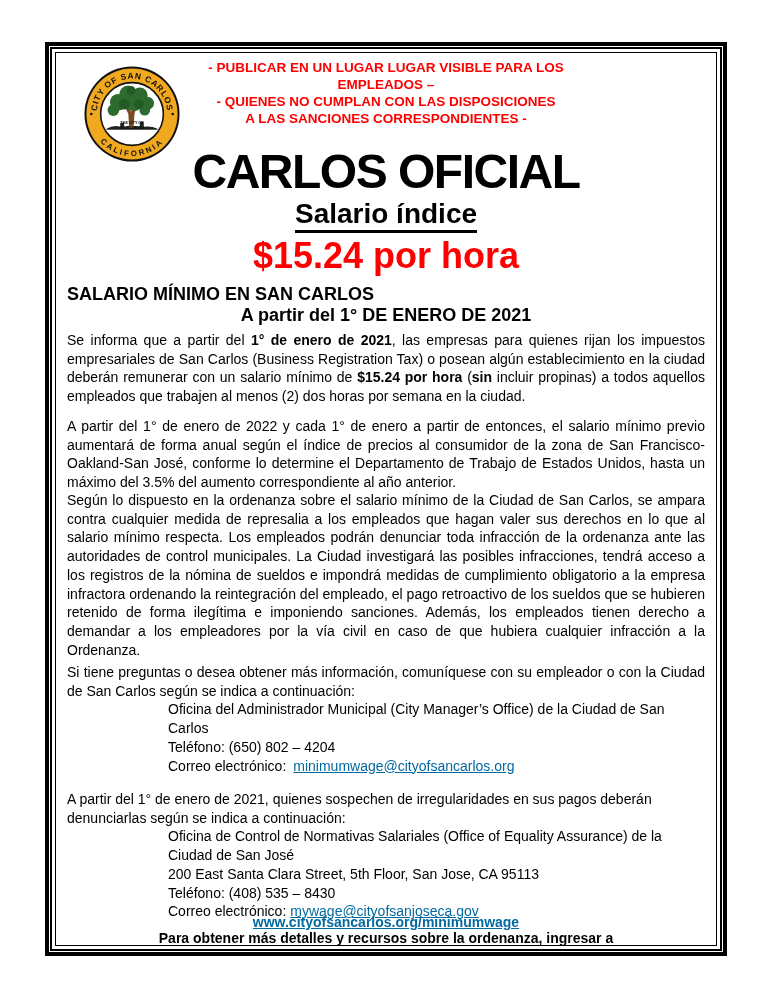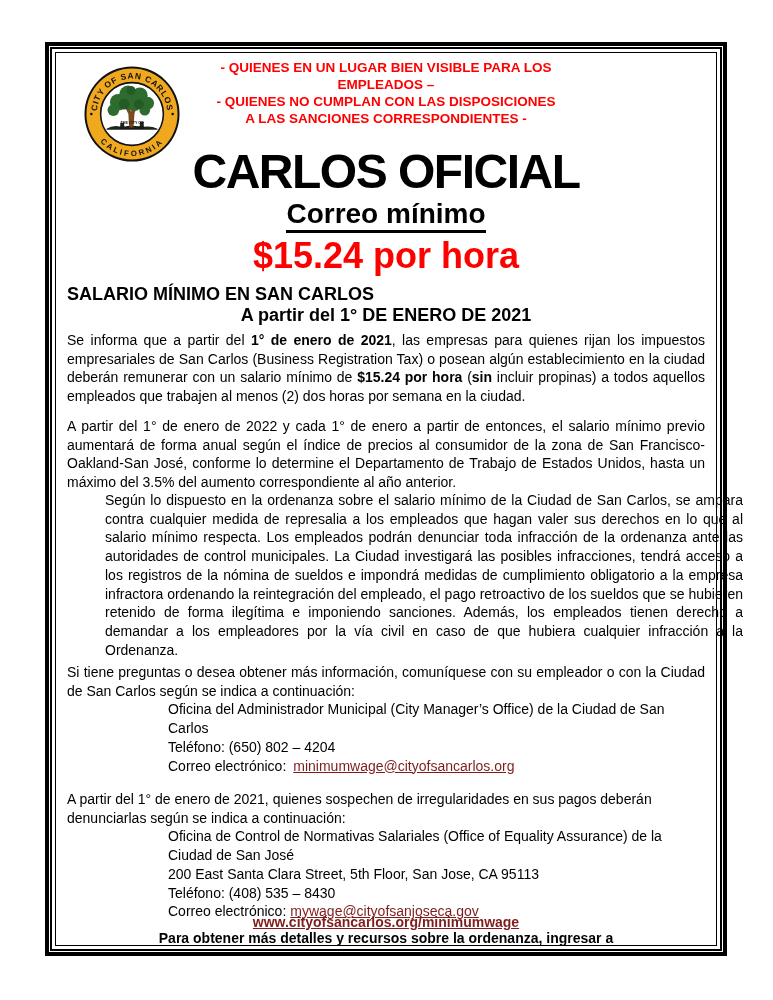--- a/index.html
+++ b/index.html
@@ -26,25 +26,25 @@
   .title-sub{top:145px;text-align:center;font-weight:bold;font-size:28px;line-height:32px;}
   .title-sub .u{border-bottom:3px solid #000;padding-bottom:1px;}
   .title-wage{top:182px;text-align:center;font-weight:bold;font-size:36px;line-height:42px;}
   .heading1{top:231px;text-align:left;font-weight:bold;font-size:18px;line-height:21px;}
   .heading2{top:252px;text-align:center;font-weight:bold;font-size:18px;line-height:21px;}
 
   .para{font-size:14px;line-height:18.7px;}
   .just{text-align:justify;}
   .p1{top:278px;}
   .p2{top:364px;}
-  .p3{top:438px;margin-left:38px;}
+  .p3{top:438px;}
   .p4{top:610px;}
   .p5{top:737px;}
   .contact{margin-left:101px;width:505px;}
-  a.link{color:#7f1d1d;text-decoration:underline;}
+  a.link{color:#0369a1;text-decoration:underline;}
   .email-gap1{margin-left:7px;}
   .email-gap2{margin-left:4px;}
 
   .footer{top:862px;text-align:center;font-weight:bold;font-size:14px;line-height:15.5px;}
   .footer a.link{font-weight:bold;}
 
   .seal text{font-family:"Liberation Sans","DejaVu Sans",sans-serif;}
 </style>
 </head>
 <body>
@@ -89,27 +89,27 @@
 
       <text font-size="8.6" font-weight="bold" fill="#111" letter-spacing="0.8">
         <textPath href="#arcTop" startOffset="50%" text-anchor="middle" id="sealTop">CITY OF SAN CARLOS</textPath>
       </text>
       <text font-size="8" font-weight="bold" fill="#111" letter-spacing="2.4">
         <textPath href="#arcBot" startOffset="50%" text-anchor="middle" id="sealBot">CALIFORNIA</textPath>
       </text>
     </svg>
 
     <div class="abs warning" style="color:#FF0000;">
-      <div>- QUIENES EN UN LUGAR BIEN VISIBLE PARA LOS EMPLEADOS –</div>
+      <div>- PUBLICAR EN UN LUGAR LUGAR VISIBLE PARA LOS EMPLEADOS –</div>
       <div>- QUIENES NO CUMPLAN CON LAS DISPOSICIONES</div>
       <div>A LAS SANCIONES CORRESPONDIENTES -</div>
     </div>
 
     <div class="abs title-main">CARLOS OFICIAL</div>
-    <div class="abs title-sub"><span class="u">Correo mínimo</span></div>
+    <div class="abs title-sub"><span class="u">Salario índice</span></div>
     <div class="abs title-wage" style="color:#FF0000;">$15.24 por hora</div>
     <div class="abs heading1">SALARIO MÍNIMO EN SAN CARLOS</div>
     <div class="abs heading2">A partir del 1° DE ENERO DE 2021</div>
 
     <div class="abs para just p1"><span>Se informa que a partir del </span><span style="font-weight: bold;">1° de enero de 2021</span><span>, las empresas para quienes rijan los impuestos empresariales de San Carlos (Business Registration Tax) o posean algún establecimiento en la ciudad deberán remunerar con un salario mínimo de </span><span style="font-weight: bold;">$15.24 por hora</span><span> (</span><span style="font-weight: bold;">sin</span><span> incluir propinas) a todos aquellos empleados que trabajen al menos (2) dos horas por semana en la ciudad.</span></div>
 
     <div class="abs para just p2">A partir del 1° de enero de 2022 y cada 1° de enero a partir de entonces, el salario mínimo previo aumentará de forma anual según el índice de precios al consumidor de la zona de San Francisco-Oakland-San José, conforme lo determine el Departamento de Trabajo de Estados Unidos, hasta un máximo del 3.5% del aumento correspondiente al año anterior.</div>
 
     <div class="abs para just p3">Según lo dispuesto en la ordenanza sobre el salario mínimo de la Ciudad de San Carlos, se ampara contra cualquier medida de represalia a los empleados que hagan valer sus derechos en lo que al salario mínimo respecta. Los empleados podrán denunciar toda infracción de la ordenanza ante las autoridades de control municipales. La Ciudad investigará las posibles infracciones, tendrá acceso a los registros de la nómina de sueldos e impondrá medidas de cumplimiento obligatorio a la empresa infractora ordenando la reintegración del empleado, el pago retroactivo de los sueldos que se hubieren retenido de forma ilegítima e imponiendo sanciones. Además, los empleados tienen derecho a demandar a los empleadores por la vía civil en caso de que hubiera cualquier infracción a la Ordenanza.</div>
 

